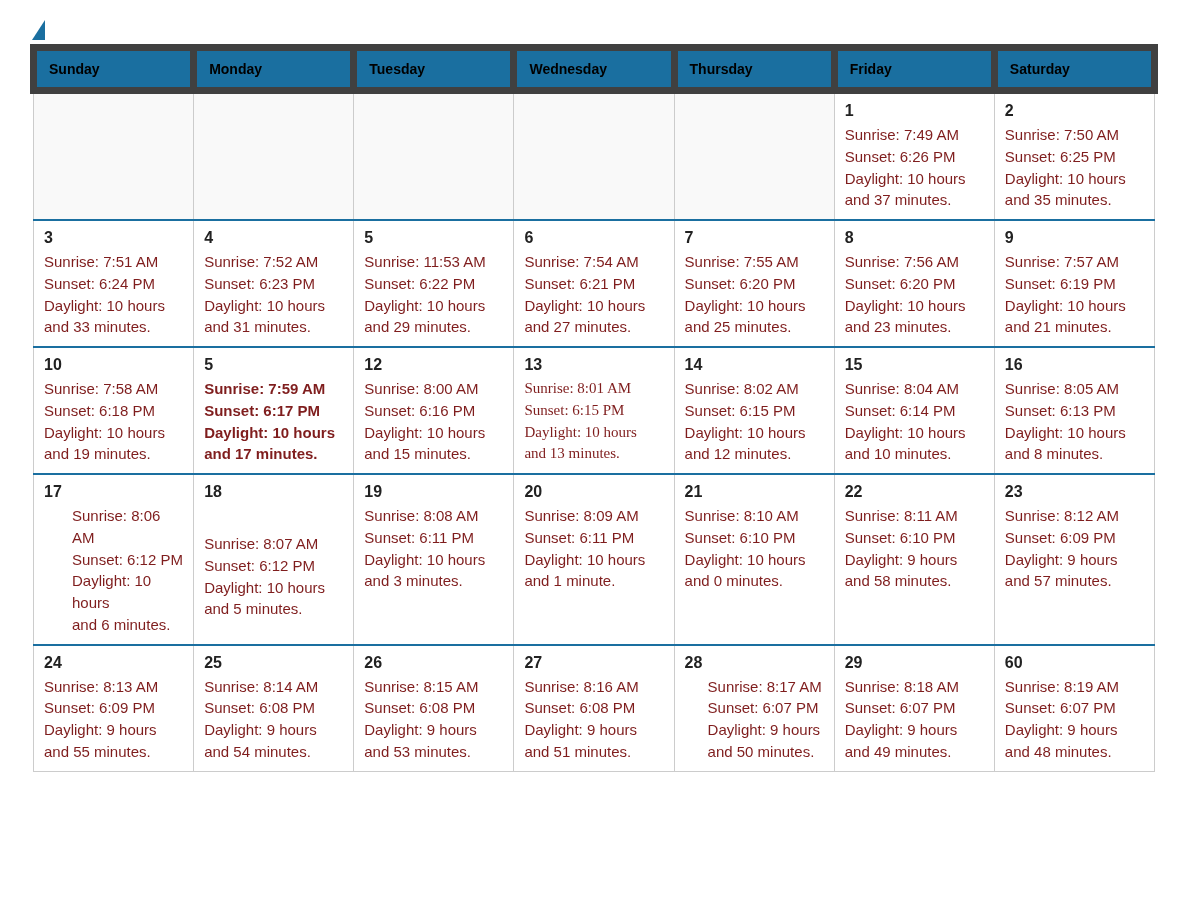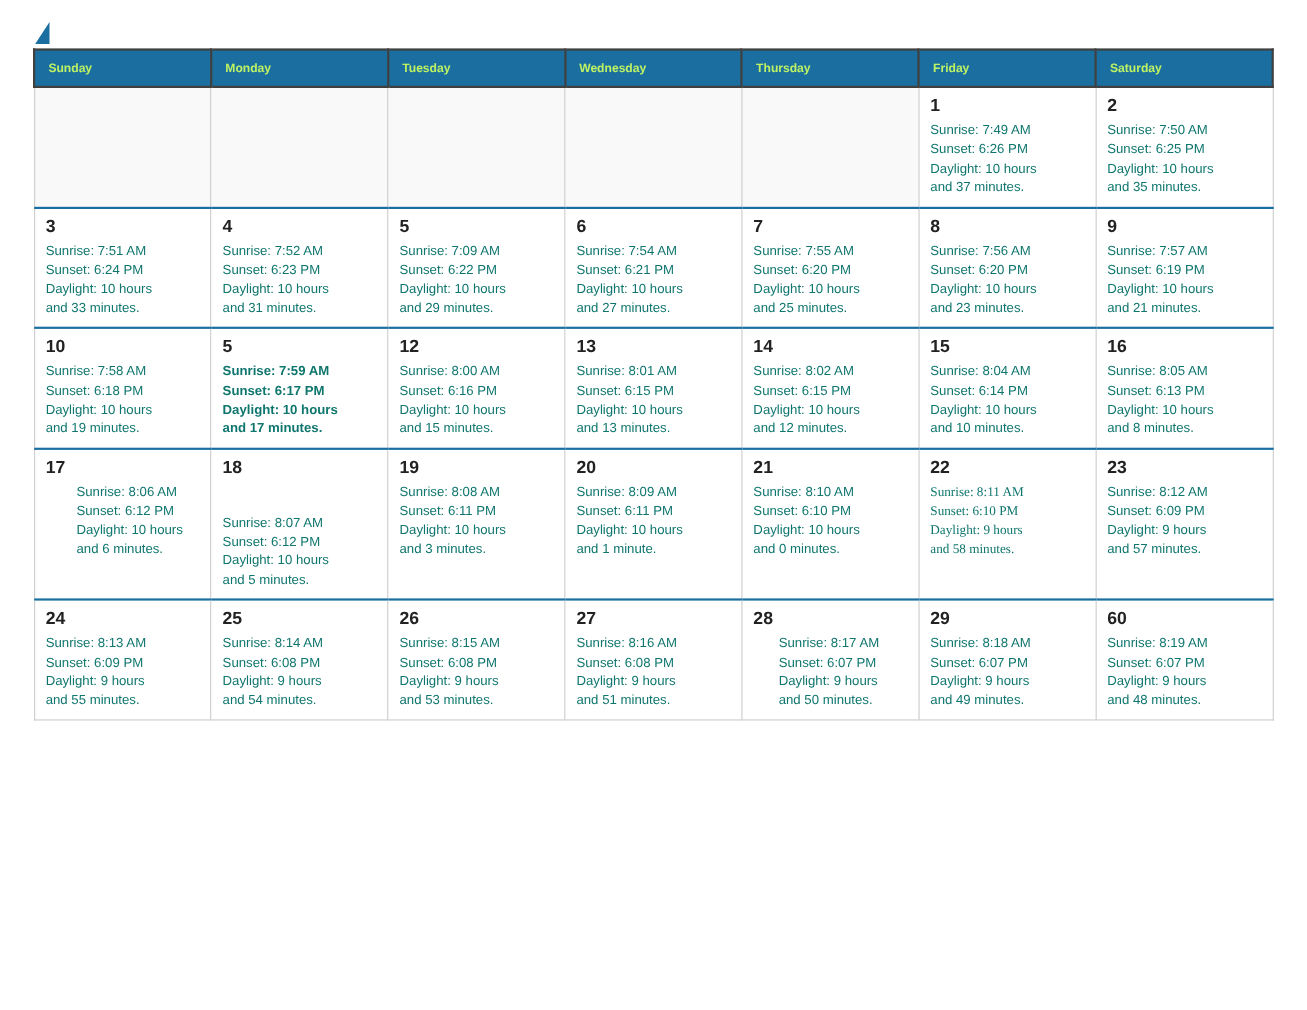--- a/index.html
+++ b/index.html
@@ -30,46 +30,46 @@
       color: #444;
       margin-top: 4px;
     }
     .calendar {
       width: 100%;
       border-collapse: collapse;
       margin-top: 10px;
     }
     .calendar th {
       background-color: #1a6fa0;
-      color: #bef264;
+      color: #000000;
       padding: 10px 12px;
       text-align: left;
-      font-size: 11px;
-      font-weight: bold;
-      border: 2px solid #404040;
+      font-size: 14px;
+      font-weight: bold;
+      border: 7px solid #404040;
     }
     .calendar td {
       vertical-align: top;
       padding: 8px 10px;
       border: 1px solid #ccc;
       width: 14.28%;
       min-height: 100px;
       font-size: 13px;
       color: #333;
     }
     .day-number {
       font-size: 16px;
       font-weight: bold;
       color: #222;
       display: block;
       margin-bottom: 4px;
     }
     .day-info {
-      font-size: 12px;
-      color: #0f766e;
+      font-size: 15px;
+      color: #7f1d1d;
       line-height: 1.45;
     }
     .empty-cell {
       background: #f9f9f9;
     }
     .week-row td {
       border-top: 2px solid #1a6fa0;
     }
     .logo-wrapper {
       display: flex;
@@ -170,21 +170,21 @@
         </td>
         <td>
           <span class="day-number">4</span>
           <div class="day-info" style="white-space: pre-line;">Sunrise: 7:52 AM
 Sunset: 6:23 PM
 Daylight: 10 hours
 and 31 minutes.</div>
         </td>
         <td>
           <span class="day-number">5</span>
-          <div class="day-info" style="white-space: pre-line;">Sunrise: 7:09 AM
+          <div class="day-info" style="white-space: pre-line;">Sunrise: 11:53 AM
 Sunset: 6:22 PM
 Daylight: 10 hours
 and 29 minutes.</div>
         </td>
         <td>
           <span class="day-number">6</span>
           <div class="day-info" style="white-space: pre-line;">Sunrise: 7:54 AM
 Sunset: 6:21 PM
 Daylight: 10 hours
 and 27 minutes.</div>
@@ -228,21 +228,21 @@
         </td>
         <td>
           <span class="day-number">12</span>
           <div class="day-info" style="white-space: pre-line;">Sunrise: 8:00 AM
 Sunset: 6:16 PM
 Daylight: 10 hours
 and 15 minutes.</div>
         </td>
         <td>
           <span class="day-number">13</span>
-          <div class="day-info" style="white-space: pre-line;">Sunrise: 8:01 AM
+          <div class="day-info" style="white-space: pre-line; font-family: Liberation Serif, serif;">Sunrise: 8:01 AM
 Sunset: 6:15 PM
 Daylight: 10 hours
 and 13 minutes.</div>
         </td>
         <td>
           <span class="day-number">14</span>
           <div class="day-info" style="white-space: pre-line;">Sunrise: 8:02 AM
 Sunset: 6:15 PM
 Daylight: 10 hours
 and 12 minutes.</div>
@@ -293,21 +293,21 @@
         </td>
         <td>
           <span class="day-number">21</span>
           <div class="day-info" style="white-space: pre-line;">Sunrise: 8:10 AM
 Sunset: 6:10 PM
 Daylight: 10 hours
 and 0 minutes.</div>
         </td>
         <td>
           <span class="day-number">22</span>
-          <div class="day-info" style="white-space: pre-line; font-family: Liberation Serif, serif;">Sunrise: 8:11 AM
+          <div class="day-info" style="white-space: pre-line;">Sunrise: 8:11 AM
 Sunset: 6:10 PM
 Daylight: 9 hours
 and 58 minutes.</div>
         </td>
         <td>
           <span class="day-number">23</span>
           <div class="day-info" style="white-space: pre-line;">Sunrise: 8:12 AM
 Sunset: 6:09 PM
 Daylight: 9 hours
 and 57 minutes.</div>

